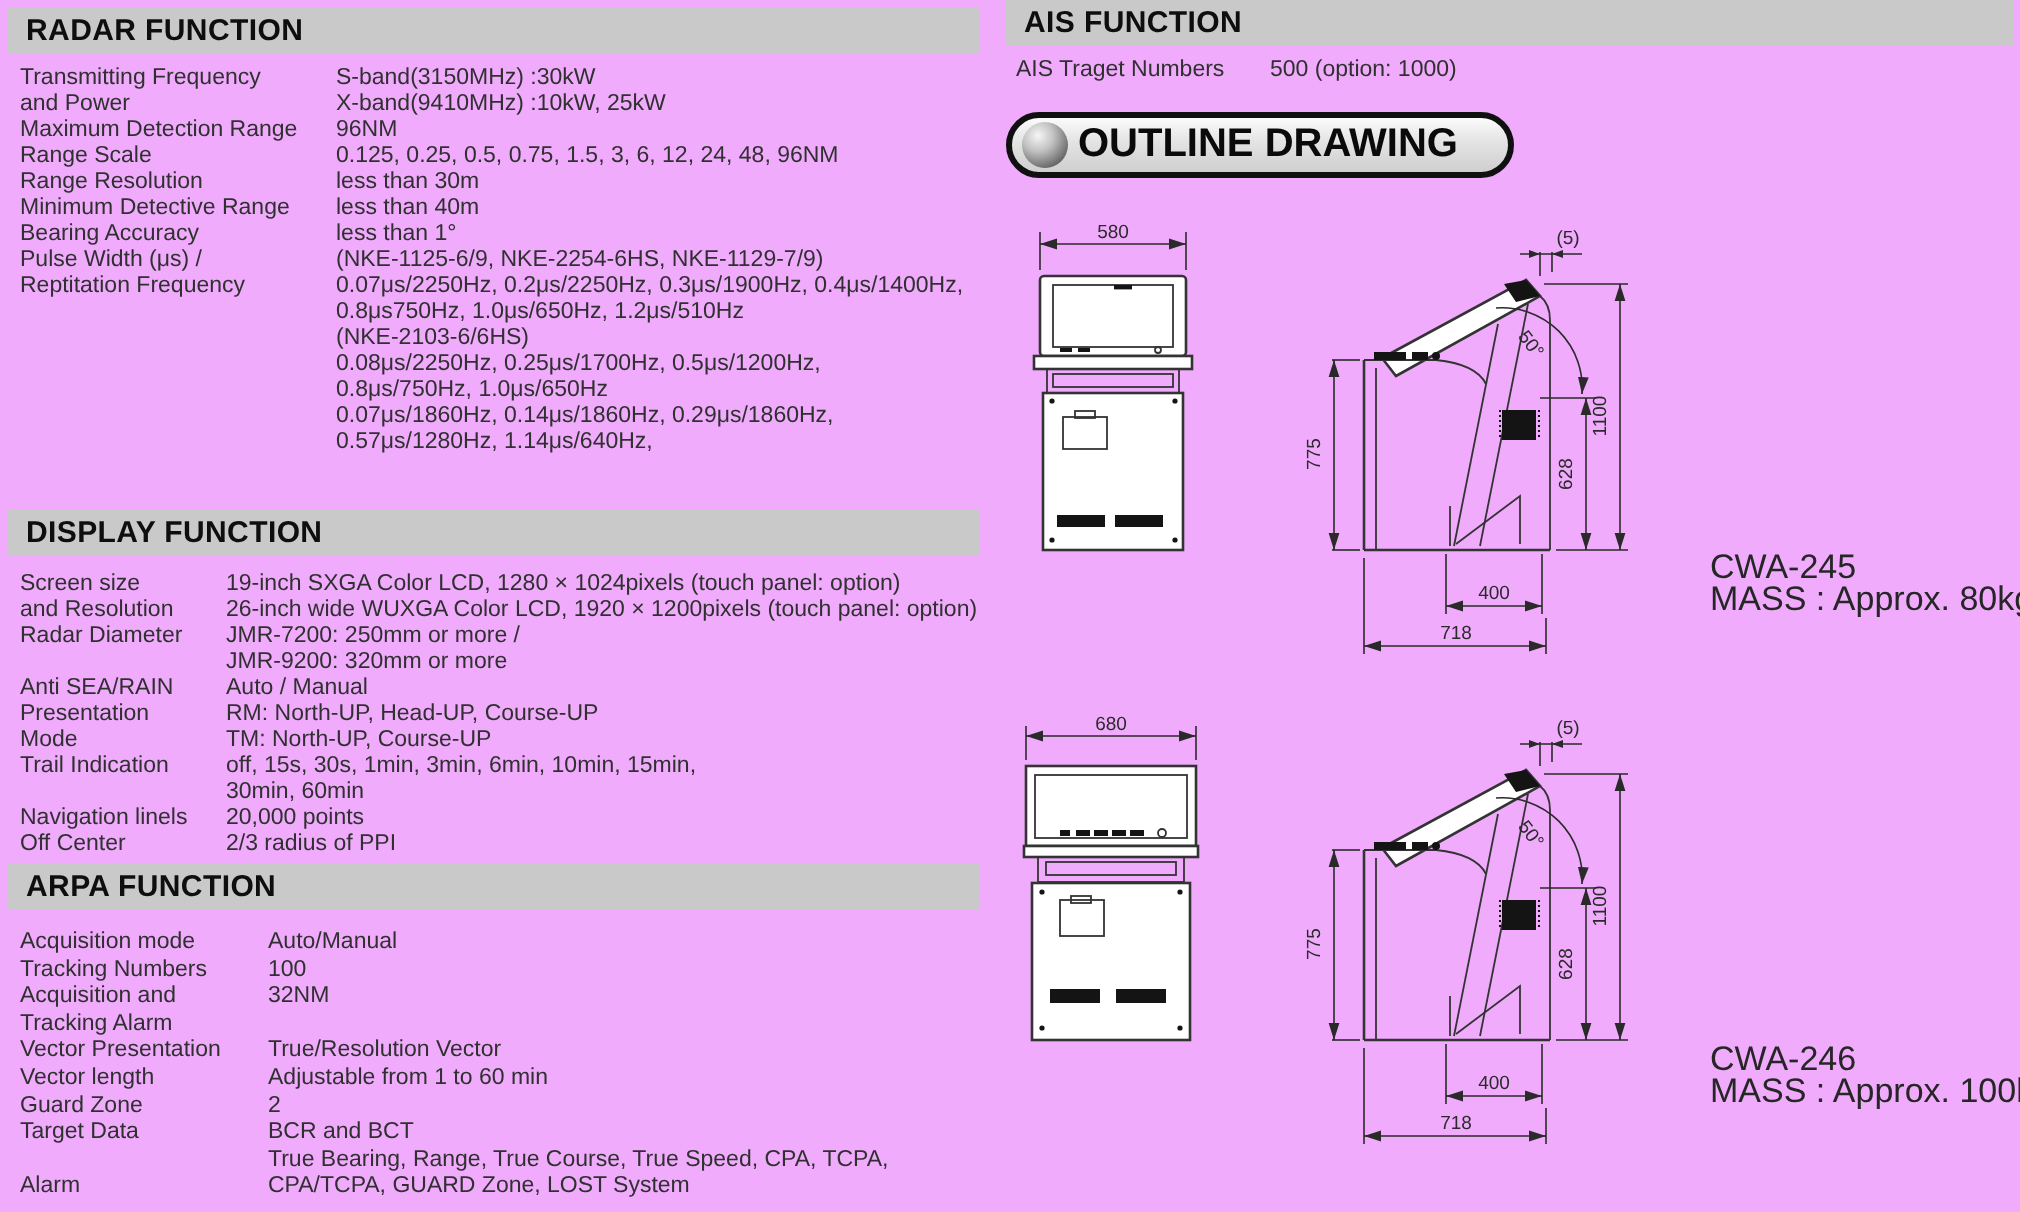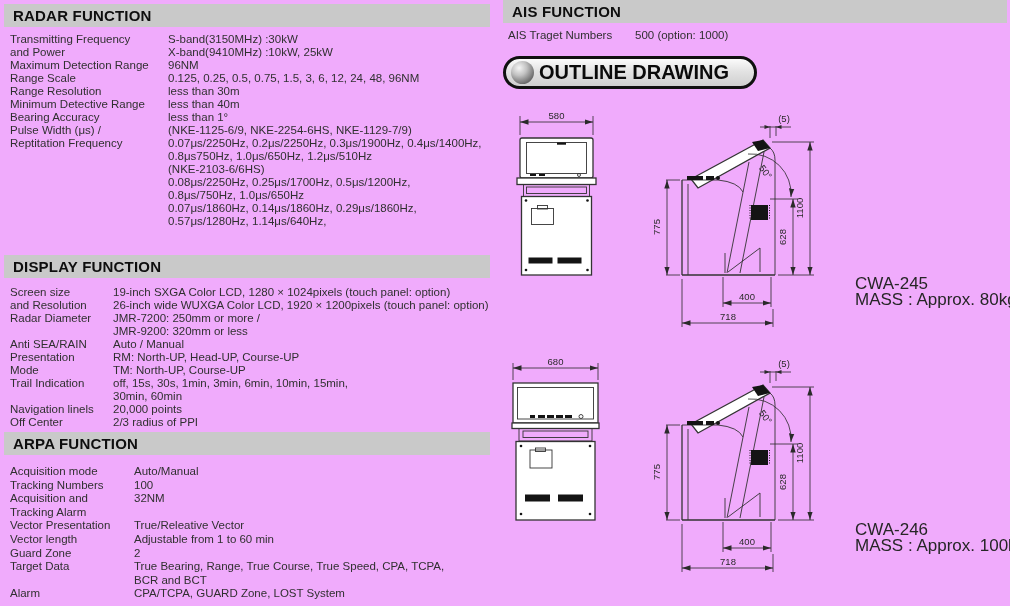--- a/index.html
+++ b/index.html
@@ -130,21 +130,21 @@
             <div class="ln">19-inch SXGA Color LCD, 1280 × 1024pixels (touch panel: option)</div>
             <div class="ln">26-inch wide WUXGA Color LCD, 1920 × 1200pixels (touch panel: option)</div>
           </div>
         </div>
         <div class="spec-row">
           <div class="lab">
             <div class="ln">Radar Diameter</div>
           </div>
           <div class="val">
             <div class="ln">JMR-7200: 250mm or more /</div>
-            <div class="ln">JMR-9200: 320mm or less</div>
+            <div class="ln">JMR-9200: 320mm or more</div>
           </div>
         </div>
         <div class="spec-row">
           <div class="lab">
             <div class="ln">Anti SEA/RAIN</div>
           </div>
           <div class="val">
             <div class="ln">Auto / Manual</div>
           </div>
         </div>
@@ -212,21 +212,21 @@
           </div>
           <div class="val">
             <div class="ln">32NM</div>
           </div>
         </div>
         <div class="spec-row">
           <div class="lab">
             <div class="ln">Vector Presentation</div>
           </div>
           <div class="val">
-            <div class="ln">True/Releative Vector</div>
+            <div class="ln">True/Resolution Vector</div>
           </div>
         </div>
         <div class="spec-row">
           <div class="lab">
             <div class="ln">Vector length</div>
           </div>
           <div class="val">
             <div class="ln">Adjustable from 1 to 60 min</div>
           </div>
         </div>
@@ -236,22 +236,22 @@
           </div>
           <div class="val">
             <div class="ln">2</div>
           </div>
         </div>
         <div class="spec-row">
           <div class="lab">
             <div class="ln">Target Data</div>
           </div>
           <div class="val">
+            <div class="ln">BCR and BCT</div>
             <div class="ln">True Bearing, Range, True Course, True Speed, CPA, TCPA,</div>
-            <div class="ln">BCR and BCT</div>
           </div>
         </div>
         <div class="spec-row">
           <div class="lab">
             <div class="ln">Alarm</div>
           </div>
           <div class="val">
             <div class="ln">CPA/TCPA, GUARD Zone, LOST System</div>
           </div>
         </div>

